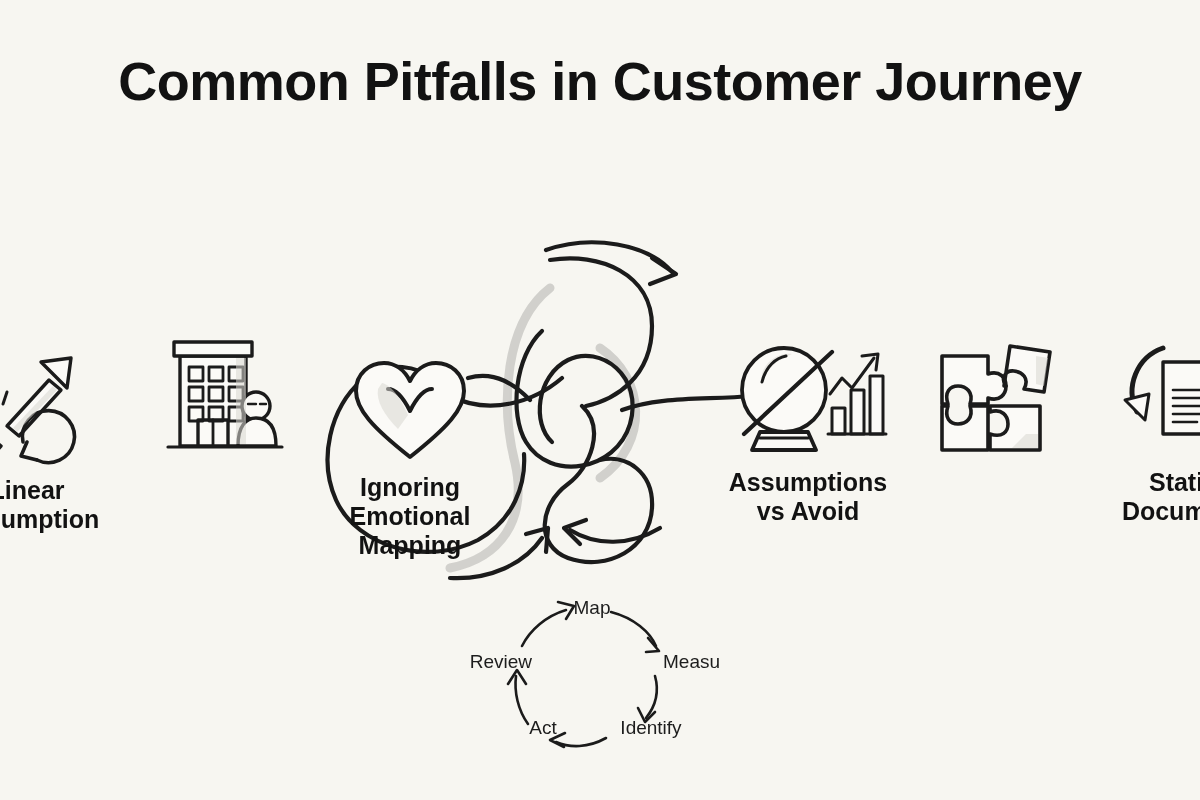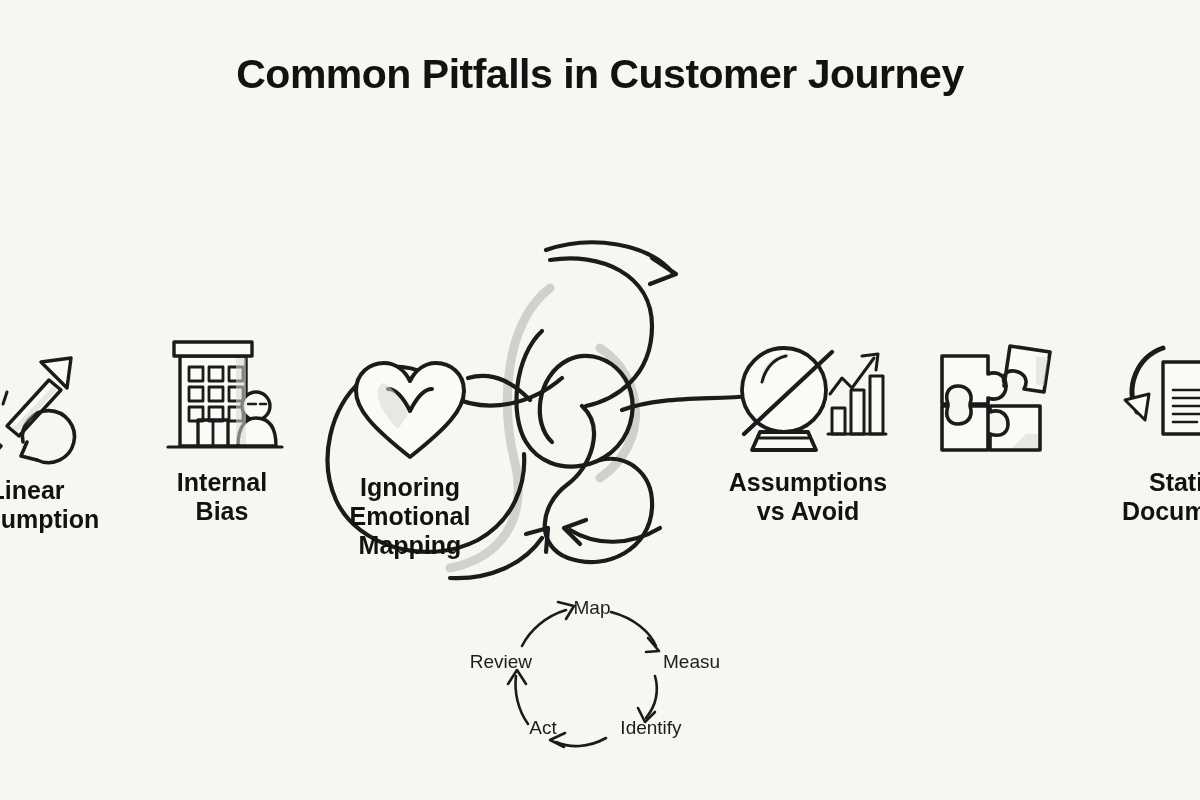--- a/index.html
+++ b/index.html
@@ -27,21 +27,21 @@
   .title-block {
     position: absolute;
     top: 52px;
     left: 0;
     width: 1200px;
     text-align: center;
     line-height: 1.08;
   }
   .title-line {
     display: block;
-    font-size: 41px;
+    font-size: 54px;
     font-weight: 700;
     letter-spacing: -0.5px;
     color: #121212;
     font-family: "Liberation Sans", sans-serif;
   }
   
   .pitfall {
     position: absolute;
     width: 170px;
     text-align: center;
@@ -218,22 +218,20 @@
         </g>
         <g class="sketch" stroke-width="2.4">
           <path d="M88 70 L 96 70"></path>
           <path d="M100 70 L 106 70"></path>
         </g>
 
         <path class="sketch" stroke-width="3.2" d="M8 113 L 122 113"></path>
         <path class="shade" d="M76 24 L 86 24 L 86 110 L 76 110 Z"></path>
       </svg>
     </div>
-    <div class="label">Internal
-Bias</div>
   </div>
 
   <div class="pitfall" id="pitfall-2">
     <div class="icon-wrap">
       <svg width="124" height="112" viewBox="0 0 124 112" aria-hidden="true">
         <g class="sketch-fill" stroke-width="4">
           <path d="M62 104
                    C 24 74, 8 56, 8 38
                    C 8 20, 22 10, 36 10
                    C 48 10, 57 18, 62 28

